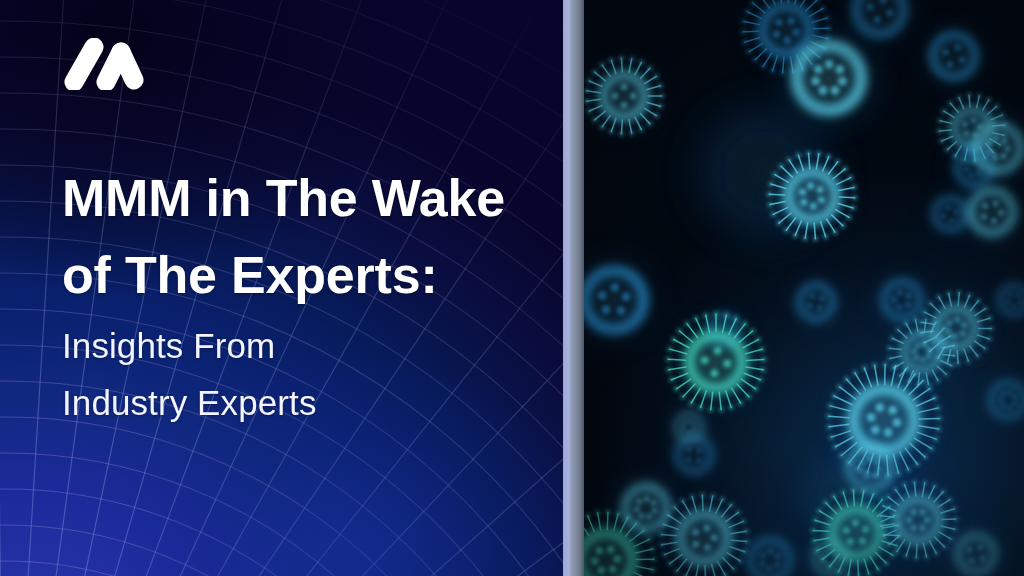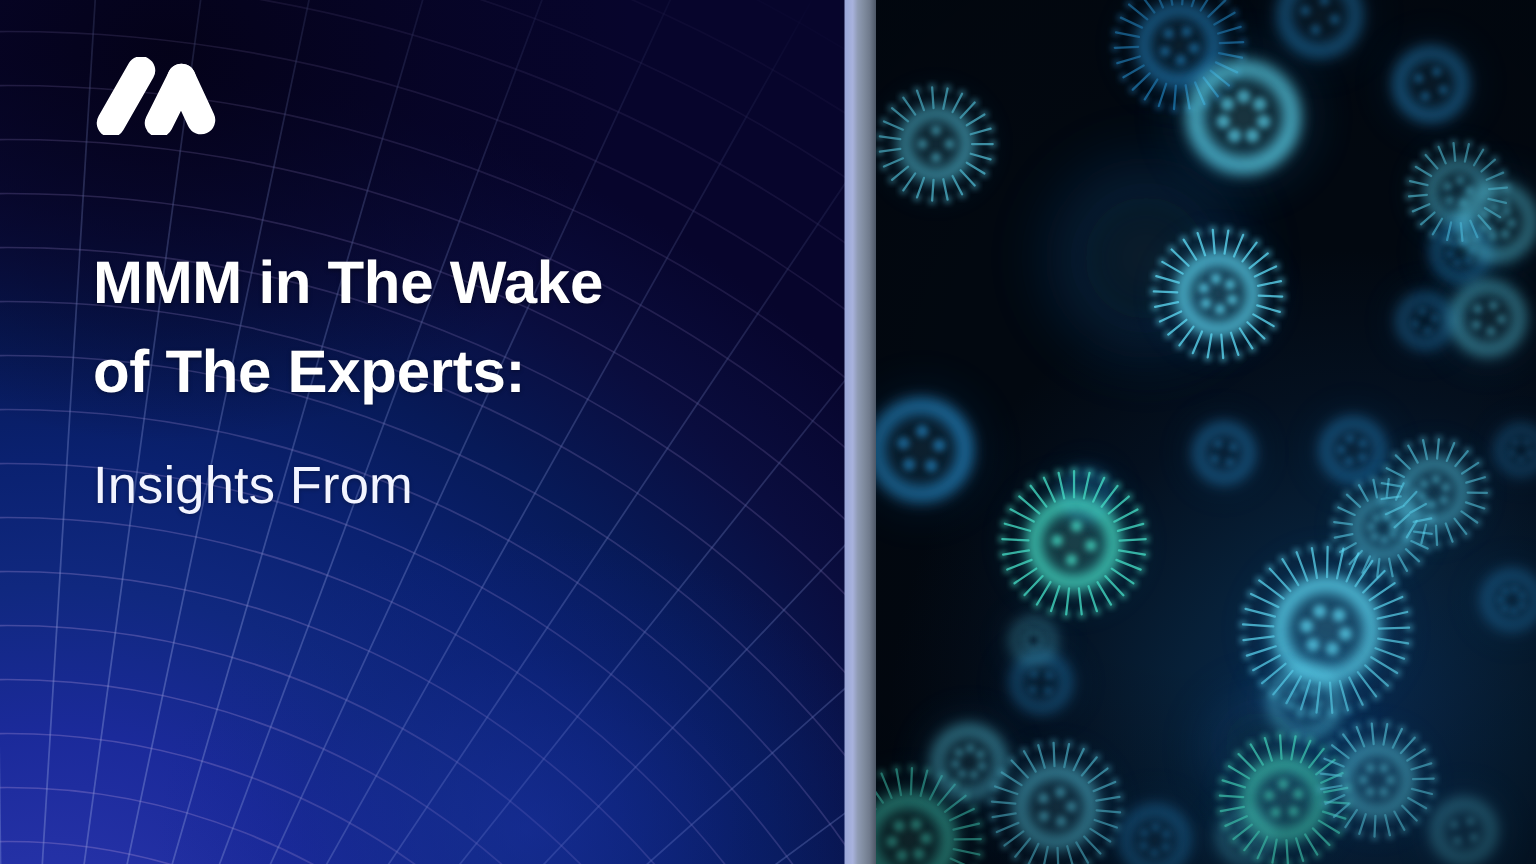--- a/index.html
+++ b/index.html
@@ -57,38 +57,38 @@
     width:86px; height:52px;
   }
 
   
   #text-block {
     position:absolute;
     left:62px; top:160px;
     width:480px;
   }
   .headline {
-    font-size:40px;
+    font-size:52px;
     font-weight:700;
     line-height:1.48;
     color:#ffffff;
     letter-spacing:-0.2px;
     white-space:nowrap;
     text-shadow:0 1px 3px rgba(0,0,0,.35);
   }
   .subline {
     font-size:35px;
     font-weight:300;
     line-height:1.62;
     color:#f2f4ff;
     letter-spacing:0.1px;
     white-space:nowrap;
     text-shadow:0 1px 3px rgba(0,0,0,.3);
   }
-  #sub-1 { margin-top:18px; }
+  #sub-1 { margin-top:4px; }
 
   
   #divider {
     position:absolute;
     left:563px; top:0;
     width:21px; height:576px;
     background:linear-gradient(90deg,
       #9aa7d8 0%, #a8b2dc 26%,
       #8f9bb4 42%, #7f8b9e 62%,
       #6f7a8c 80%, #4d5766 100%);
@@ -221,20 +221,21 @@
         <line x1="13" y1="44" x2="33" y2="9" stroke-width="19"></line>
         <line x1="45" y1="44" x2="60" y2="14" stroke-width="19"></line>
         <line x1="60" y1="14" x2="73" y2="42" stroke-width="19"></line>
       </g>
     </svg>
 
     <div id="text-block">
       <div class="headline">MMM in The Wake</div>
       <div class="headline">of The Experts:</div>
       <div class="subline" id="sub-1">Insights From</div>
+      <div class="subline">Industry Experts</div>
     </div>
   </div>
 
   <div id="divider"></div>
 
   <div id="right-panel">
     <svg id="virus-field" viewBox="0 0 440 576" preserveAspectRatio="xMidYMid slice">
       <defs>
         <radialGradient id="gCyan">
           <stop offset="0%" stop-color="#b9f6ff" stop-opacity="0.95"></stop>

